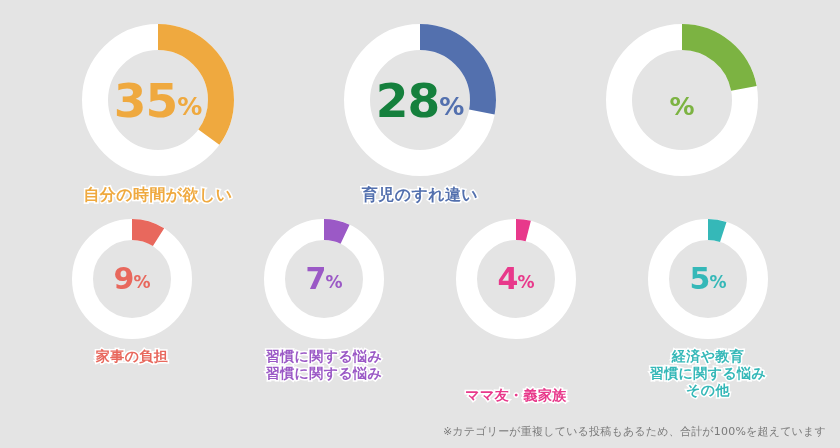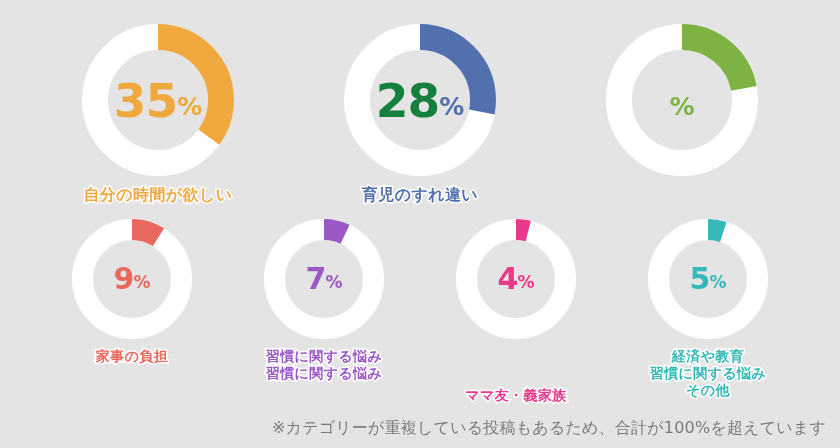--- a/index.html
+++ b/index.html
@@ -95,21 +95,21 @@
   }
   .large .donut-label { font-size: 16px; text-align: center; }
   .small .donut-label { font-size: 14px; }
 
   .donut-label span { display: block; }
 
   #footnote {
     position: absolute;
     right: 14px;
     bottom: 9px;
-    font-size: 16px;
+    font-size: 11px;
     color: #7a7a7a;
     letter-spacing: 0.2px;
   }
 </style>
 </head>
 <body>
 
 <div id="infographic">
 
   <div class="row" id="row-top">

